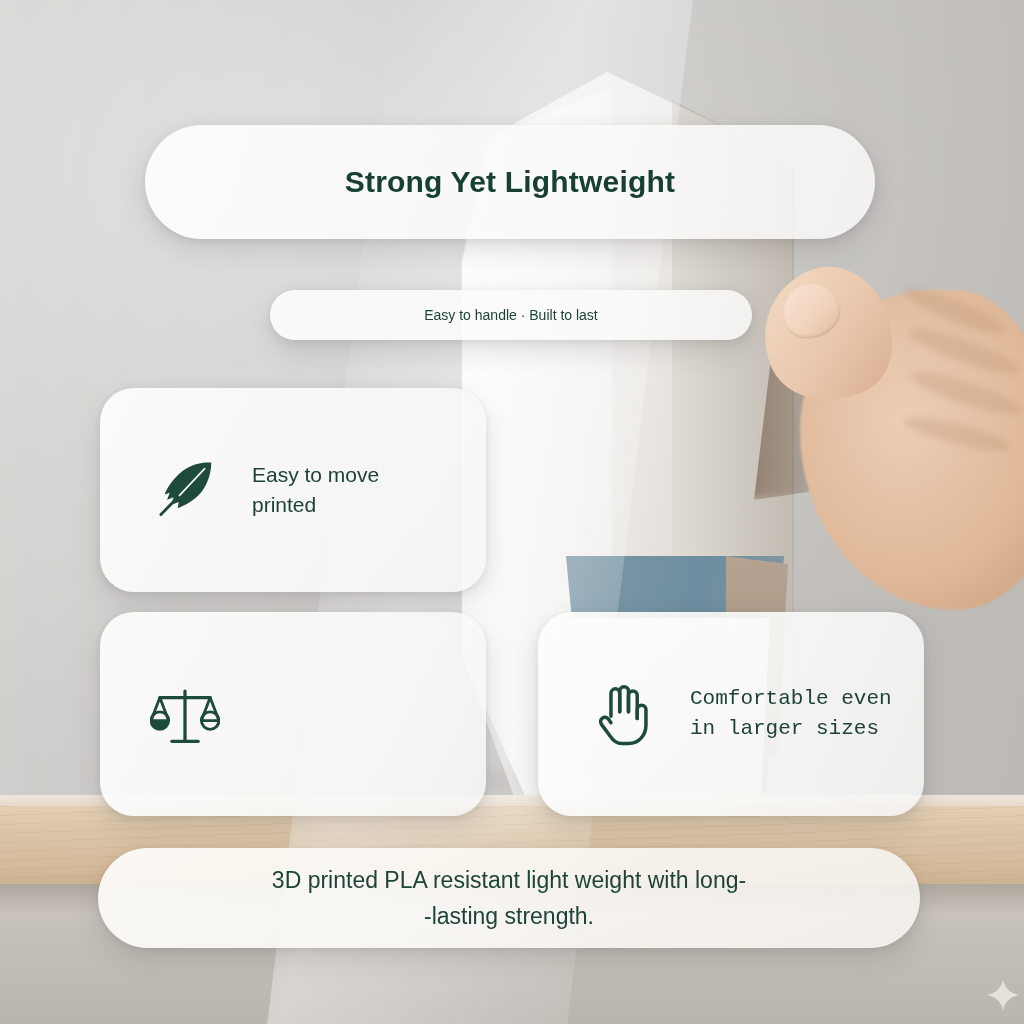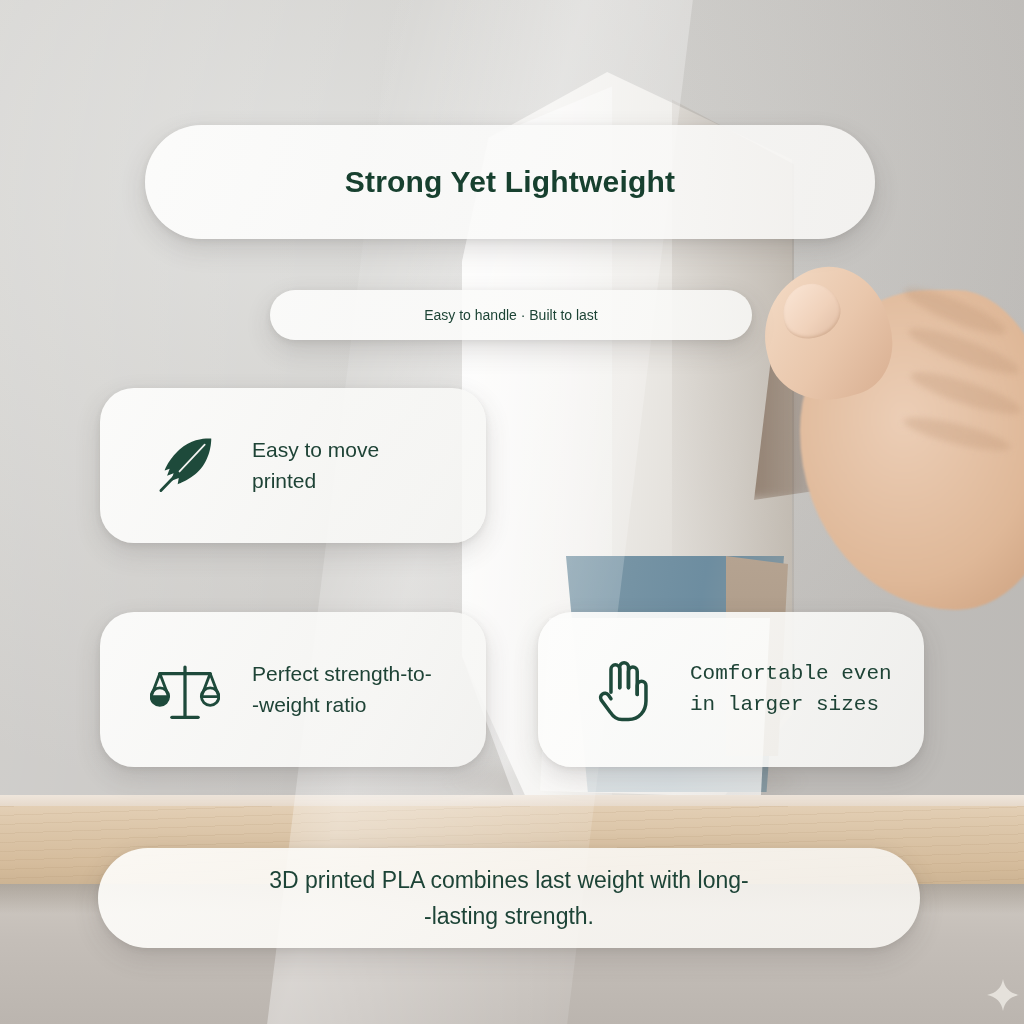--- a/index.html
+++ b/index.html
@@ -157,21 +157,21 @@
   }
 
   #subtitle-pill {
     left:270px; top:290px; width:482px; height:50px;
     border-radius:25px;
     background:linear-gradient(110deg, rgba(252,252,251,.93), rgba(249,249,247,.86));
   }
   #subtitle-text { font-size:14px; color:#1d4436; white-space:nowrap; }
 
   .card {
-    width:386px; height:155px;
+    width:386px; height:204px;
     border-radius:34px;
     justify-content:flex-start;
     padding-left:48px;
     gap:30px;
     background:linear-gradient(115deg, rgba(253,253,252,.94) 0%, rgba(250,250,248,.90) 55%, rgba(246,246,244,.86) 100%);
   }
   #card-1 { left:100px; top:388px; }
   #card-2 { left:538px; top:388px; }
   #card-3 { left:100px; top:612px; }
   #card-4 { left:538px; top:612px;font-family:Liberation Mono, monospace; }
@@ -261,45 +261,41 @@
           <path d="M9 17h46"></path>
           <path d="M20 57h24"></path>
         </g>
         <path d="M9 17 1 38h16L9 17Z" fill="#f6f6f4" stroke="#1e4a3b" stroke-width="2.6" stroke-linejoin="round"></path>
         <path d="M55 17l-8 21h16l-8-21Z" fill="#f6f6f4" stroke="#1e4a3b" stroke-width="2.6" stroke-linejoin="round"></path>
         <path d="M1 38a8 8 0 0 0 16 0H1Z" fill="#1e4a3b"></path>
         <circle cx="9" cy="38" r="8" fill="none" stroke="#1e4a3b" stroke-width="2.6"></circle>
         <circle cx="55" cy="38" r="8" fill="none" stroke="#1e4a3b" stroke-width="2.6"></circle>
       </svg>
     </span>
-    <span class="card-label">
-      <span>Perfect strength-to-</span><br>
-      <span>-weight ratio</span>
-    </span>
   </div>
 
   <div class="card" id="card-4">
     <span class="card-icon">
       <svg viewBox="0 0 64 64" fill="none" xmlns="http://www.w3.org/2000/svg">
         <g stroke="#1e4a3b" stroke-width="3.2" stroke-linecap="round" stroke-linejoin="round" fill="none">
           <path d="M21 34V13a4 4 0 0 1 8 0v17"></path>
           <path d="M29 30V11a4 4 0 0 1 8 0v19"></path>
           <path d="M37 30V15a4 4 0 0 1 8 0v21"></path>
           <path d="M45 36v-8a4 4 0 0 1 8 0v14c0 9-6 17-16 17h-6c-5 0-8-2.5-10.5-6.5L12 41a4 4 0 0 1 6.5-4.6L21 40"></path>
         </g>
       </svg>
     </span>
     <span class="card-label">
       <span>Comfortable even</span><br>
       <span>in larger sizes</span>
     </span>
   </div>
 
   <div class="pill" id="footer-pill">
-    <span class="fline">3D printed PLA combines last weight with long-</span>
+    <span class="fline">3D printed PLA resistant light weight with long-</span>
     <span class="fline">-lasting strength.</span>
   </div>
 
   <div id="sparkle">
     <svg viewBox="0 0 32 32" xmlns="http://www.w3.org/2000/svg">
       <path d="M16 1c1.3 8.2 6.5 13.4 15 15-8.5 1.6-13.7 6.8-15 15-1.3-8.2-6.5-13.4-15-15C9.5 14.4 14.7 9.2 16 1Z" fill="#f2efe9"></path>
     </svg>
   </div>
 
 </div>

